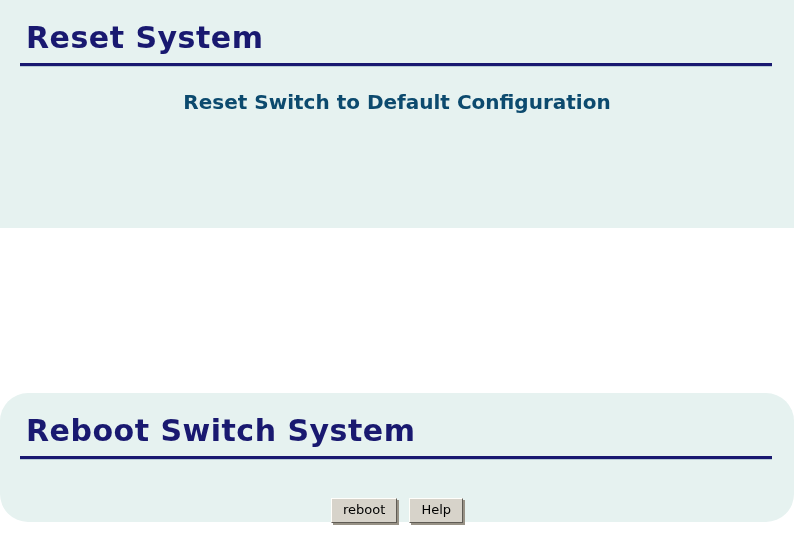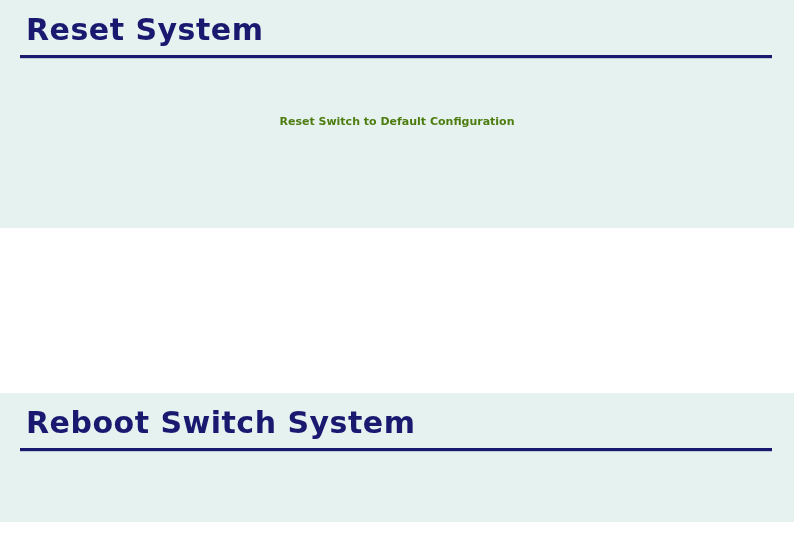--- a/index.html
+++ b/index.html
@@ -20,44 +20,45 @@
   }
   .panel-top {
     height: 228px;
   }
   .spacer {
     height: 165px;
     background: #ffffff;
   }
   .panel-bottom {
     height: 129px;
+    border-radius: 28px;
   }
   h1.section-title {
     margin: 0 0 0 26px;
-    padding-top: 13px;
+    padding-top: 21px;
     font-size: 30px;
     line-height: 33px;
     font-weight: bold;
     letter-spacing: 0.5px;
     color: #191970;
   }
   hr.section-rule {
     border: none;
     border-top: 3px solid #191970;
     border-bottom: 1px solid #b9cdd6;
     margin: 9px 22px 0 20px;
     height: 0;
   }
   .description {
-    margin-top: 54px;
+    margin-top: 26px;
     text-align: center;
-    font-size: 11px;
+    font-size: 20px;
     line-height: 18px;
     font-weight: bold;
-    color: #4d7c0f;
+    color: #0c4a6e;
   }
   .btn-row {
     text-align: center;
   }
   .btn-row-reset {
     margin-top: 30px;
   }
   .btn-row-reboot {
     margin-top: 38px;
   }
@@ -86,15 +87,19 @@
     <h1 class="section-title">Reset System</h1>
     <hr class="section-rule">
     <div class="description">Reset Switch to Default Configuration</div>
   </div>
 
   <div class="spacer"></div>
 
   <div class="panel panel-bottom">
     <h1 class="section-title">Reboot Switch System</h1>
     <hr class="section-rule">
+    <div class="btn-row btn-row-reboot">
+      <button class="legacy-btn">reboot</button>
+      <button class="legacy-btn">Help</button>
+    </div>
   </div>
 
 </div>
 
 </body></html>

